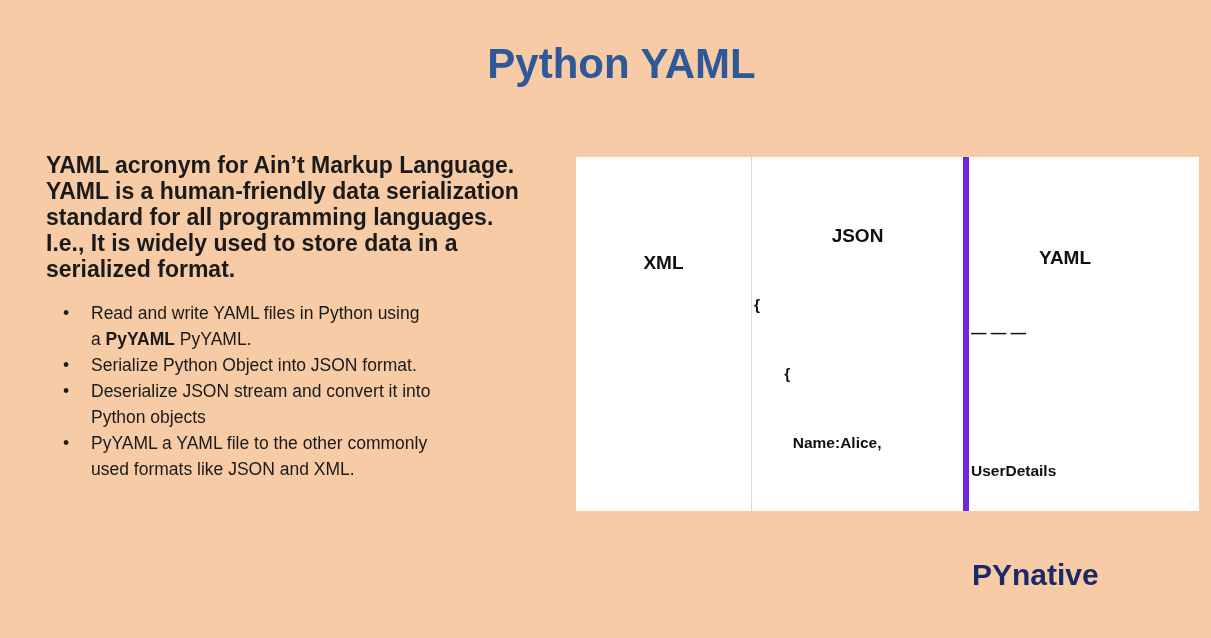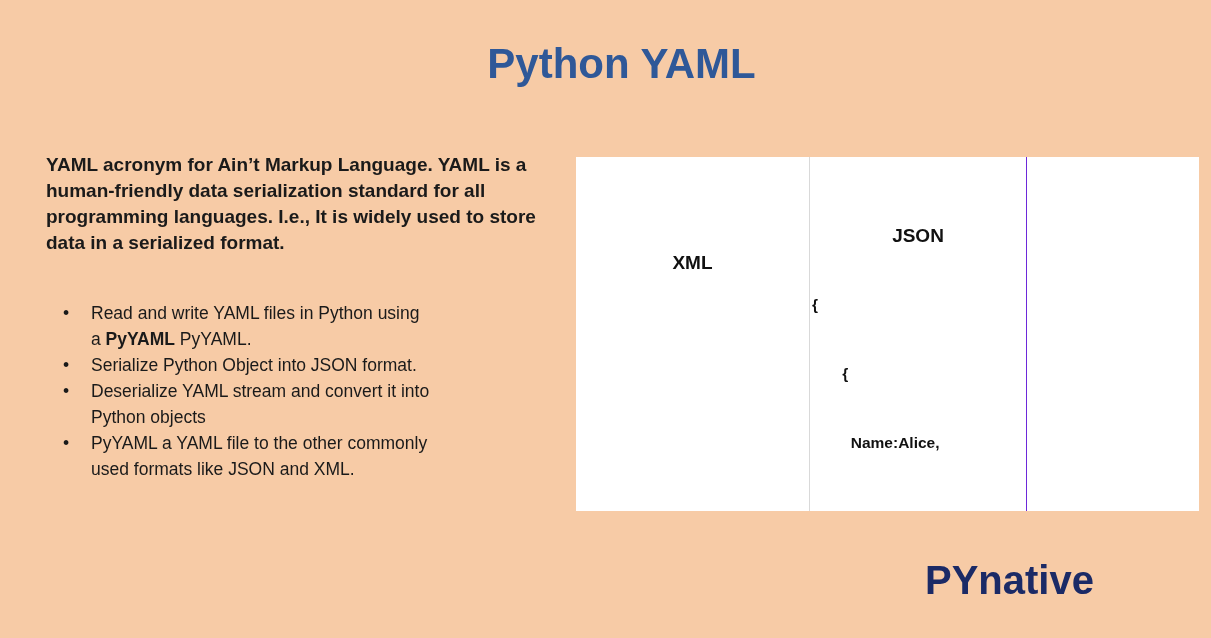--- a/index.html
+++ b/index.html
@@ -18,21 +18,21 @@
     font-size: 42px;
     font-weight: 700;
     color: #2f5898;
     letter-spacing: 0px;
   }
   .intro {
     position: absolute;
     left: 46px; top: 152px;
     width: 492px;
     margin: 0;
-    font-size: 19px;
+    font-size: 23px;
     line-height: 26px;
     font-weight: 700;
     color: #1a1a1a;
   }
   .bullets {
     position: absolute;
     left: 63px; top: 300px;
     margin: 0; padding: 0;
     list-style: none;
     font-size: 17.5px;
@@ -47,22 +47,22 @@
   .panel {
     position: absolute;
     left: 576px; top: 157px;
     width: 623px; height: 354px;
     background: #ffffff;
     display: flex;
     color: #111111;
     font-weight: 700;
   }
   .col { box-sizing: border-box; overflow: hidden; }
-  .col-xml  { width: 234px; border-right: 1px solid #d9d9d9; }
-  .col-json { width: 217px; border-right: 1px solid #6d28d9; }
+  .col-xml  { width: 176px; border-right: 1px solid #d9d9d9; }
+  .col-json { width: 217px; border-right: 6px solid #6d28d9; }
   .col-yaml { width: 192px; }
   .col-header {
     text-align: center;
     font-size: 19px;
     line-height: 22px;
   }
   .col-xml  .col-header { margin-top: 95px; }
   .col-json .col-header { margin-top: 68px; }
   .col-yaml .col-header { margin-top: 90px; }
   .code {
@@ -71,22 +71,22 @@
     white-space: pre;
     margin-left: 2px;
   }
   .col-xml  .code { margin-top: 22px; }
   .col-json .code { margin-top: 0px; }
   .col-yaml .code { margin-top: 6px; }
   .code .line { min-height: 23px; white-space: pre; }
 
   .logo {
     position: absolute;
-    left: 925px; top: 558px;
-    font-size: 40px;
+    left: 972px; top: 558px;
+    font-size: 30px;
     font-weight: 700;
     color: #1b2a66;
   }
 </style>
 </head>
 <body>
 
 <div class="slide">
 
   <h1 class="title">Python YAML</h1>
@@ -97,21 +97,21 @@
     <li>
       <span class="marker">•</span>
       <span class="btext"><span>Read and write YAML files in Python using a </span><b>PyYAML</b><span> PyYAML.</span></span>
     </li>
     <li>
       <span class="marker">•</span>
       <span class="btext"><span>Serialize Python Object into JSON format.</span><b></b><span></span></span>
     </li>
     <li>
       <span class="marker">•</span>
-      <span class="btext"><span>Deserialize YAML stream and convert it into Python objects</span><b></b><span></span></span>
+      <span class="btext"><span>Deserialize JSON stream and convert it into Python objects</span><b></b><span></span></span>
     </li>
     <li>
       <span class="marker">•</span>
       <span class="btext"><span>PyYAML a YAML file to the other commonly used formats like JSON and XML.</span><b></b><span></span></span>
     </li>
   </ul>
 
   <div class="panel">
 
     <div class="col col-xml">
@@ -131,18 +131,31 @@
         <div class="line">       {</div>
         <div class="line">         Name:Alice,</div>
         
         
         
         
         
       </div>
     </div>
 
+    <div class="col col-yaml">
+      <div class="col-header">YAML</div>
+      <div class="code">
+        <div class="line">— — —</div>
+        <div class="line"></div>
+        <div class="line">UserDetails</div>
+        
+        
+        
+        
+        
+      </div>
+    </div>
 
   </div>
 
   <div class="logo">PYnative</div>
 
 </div>
 
 </body></html>

